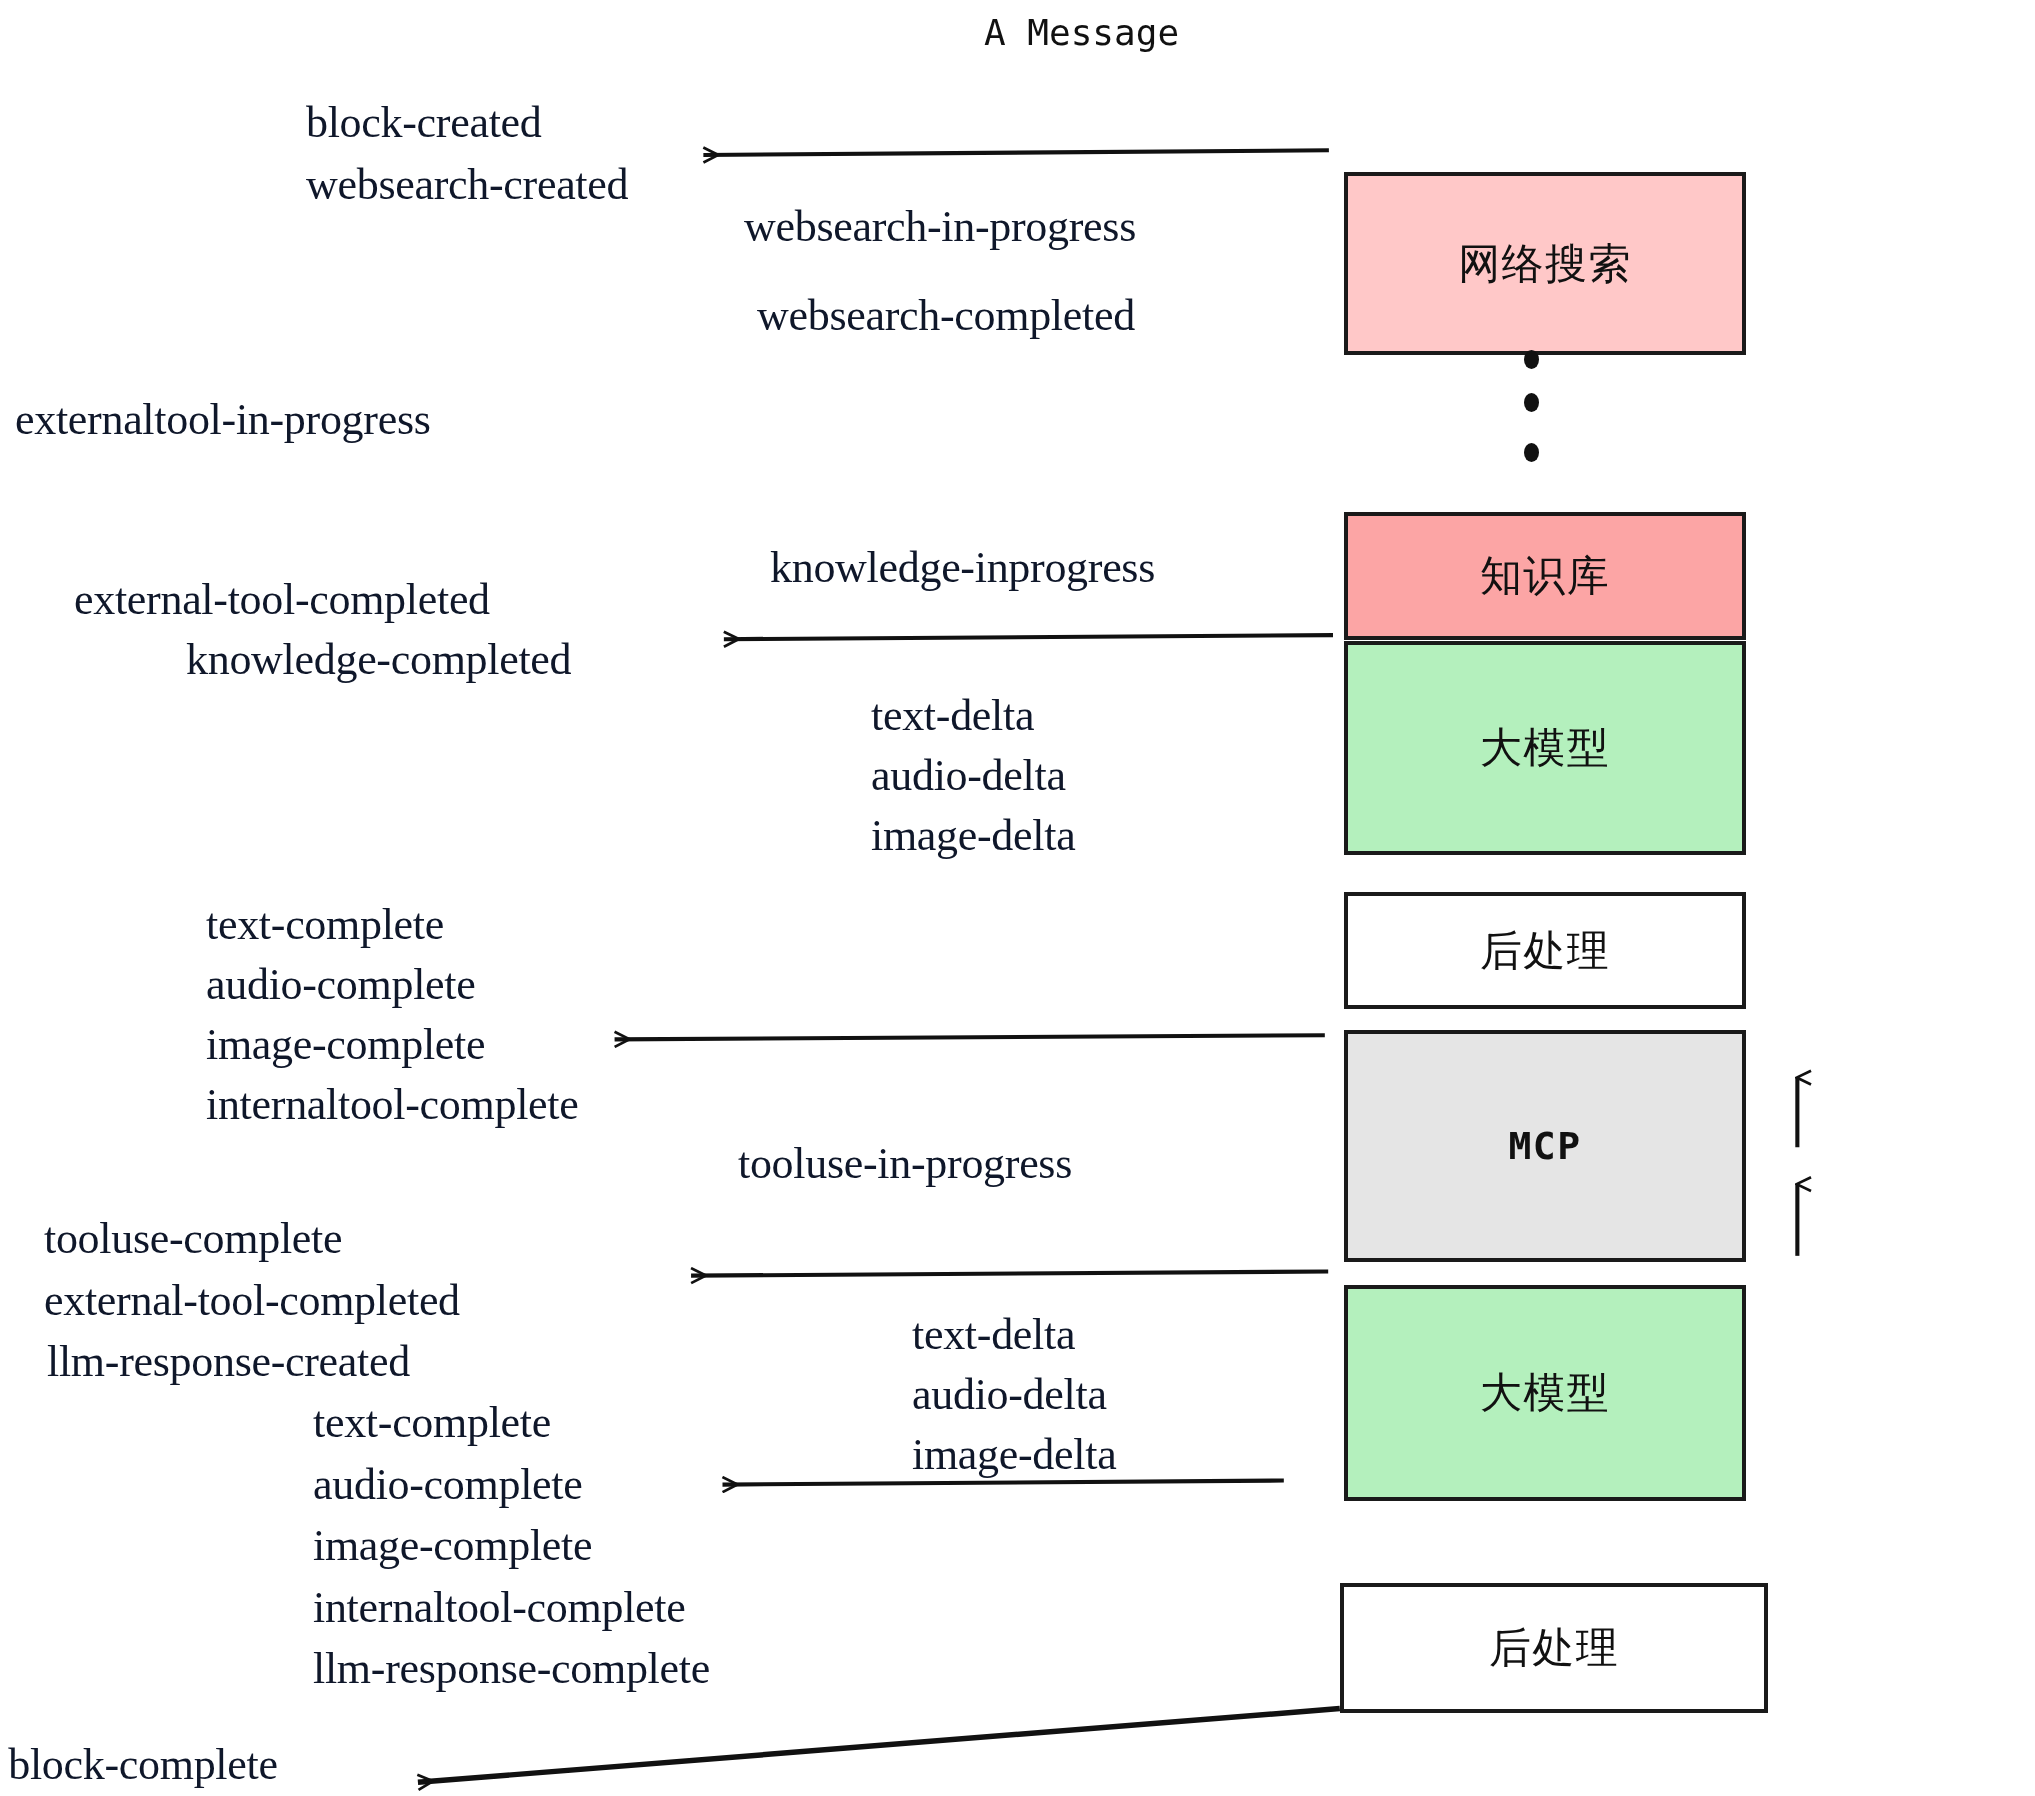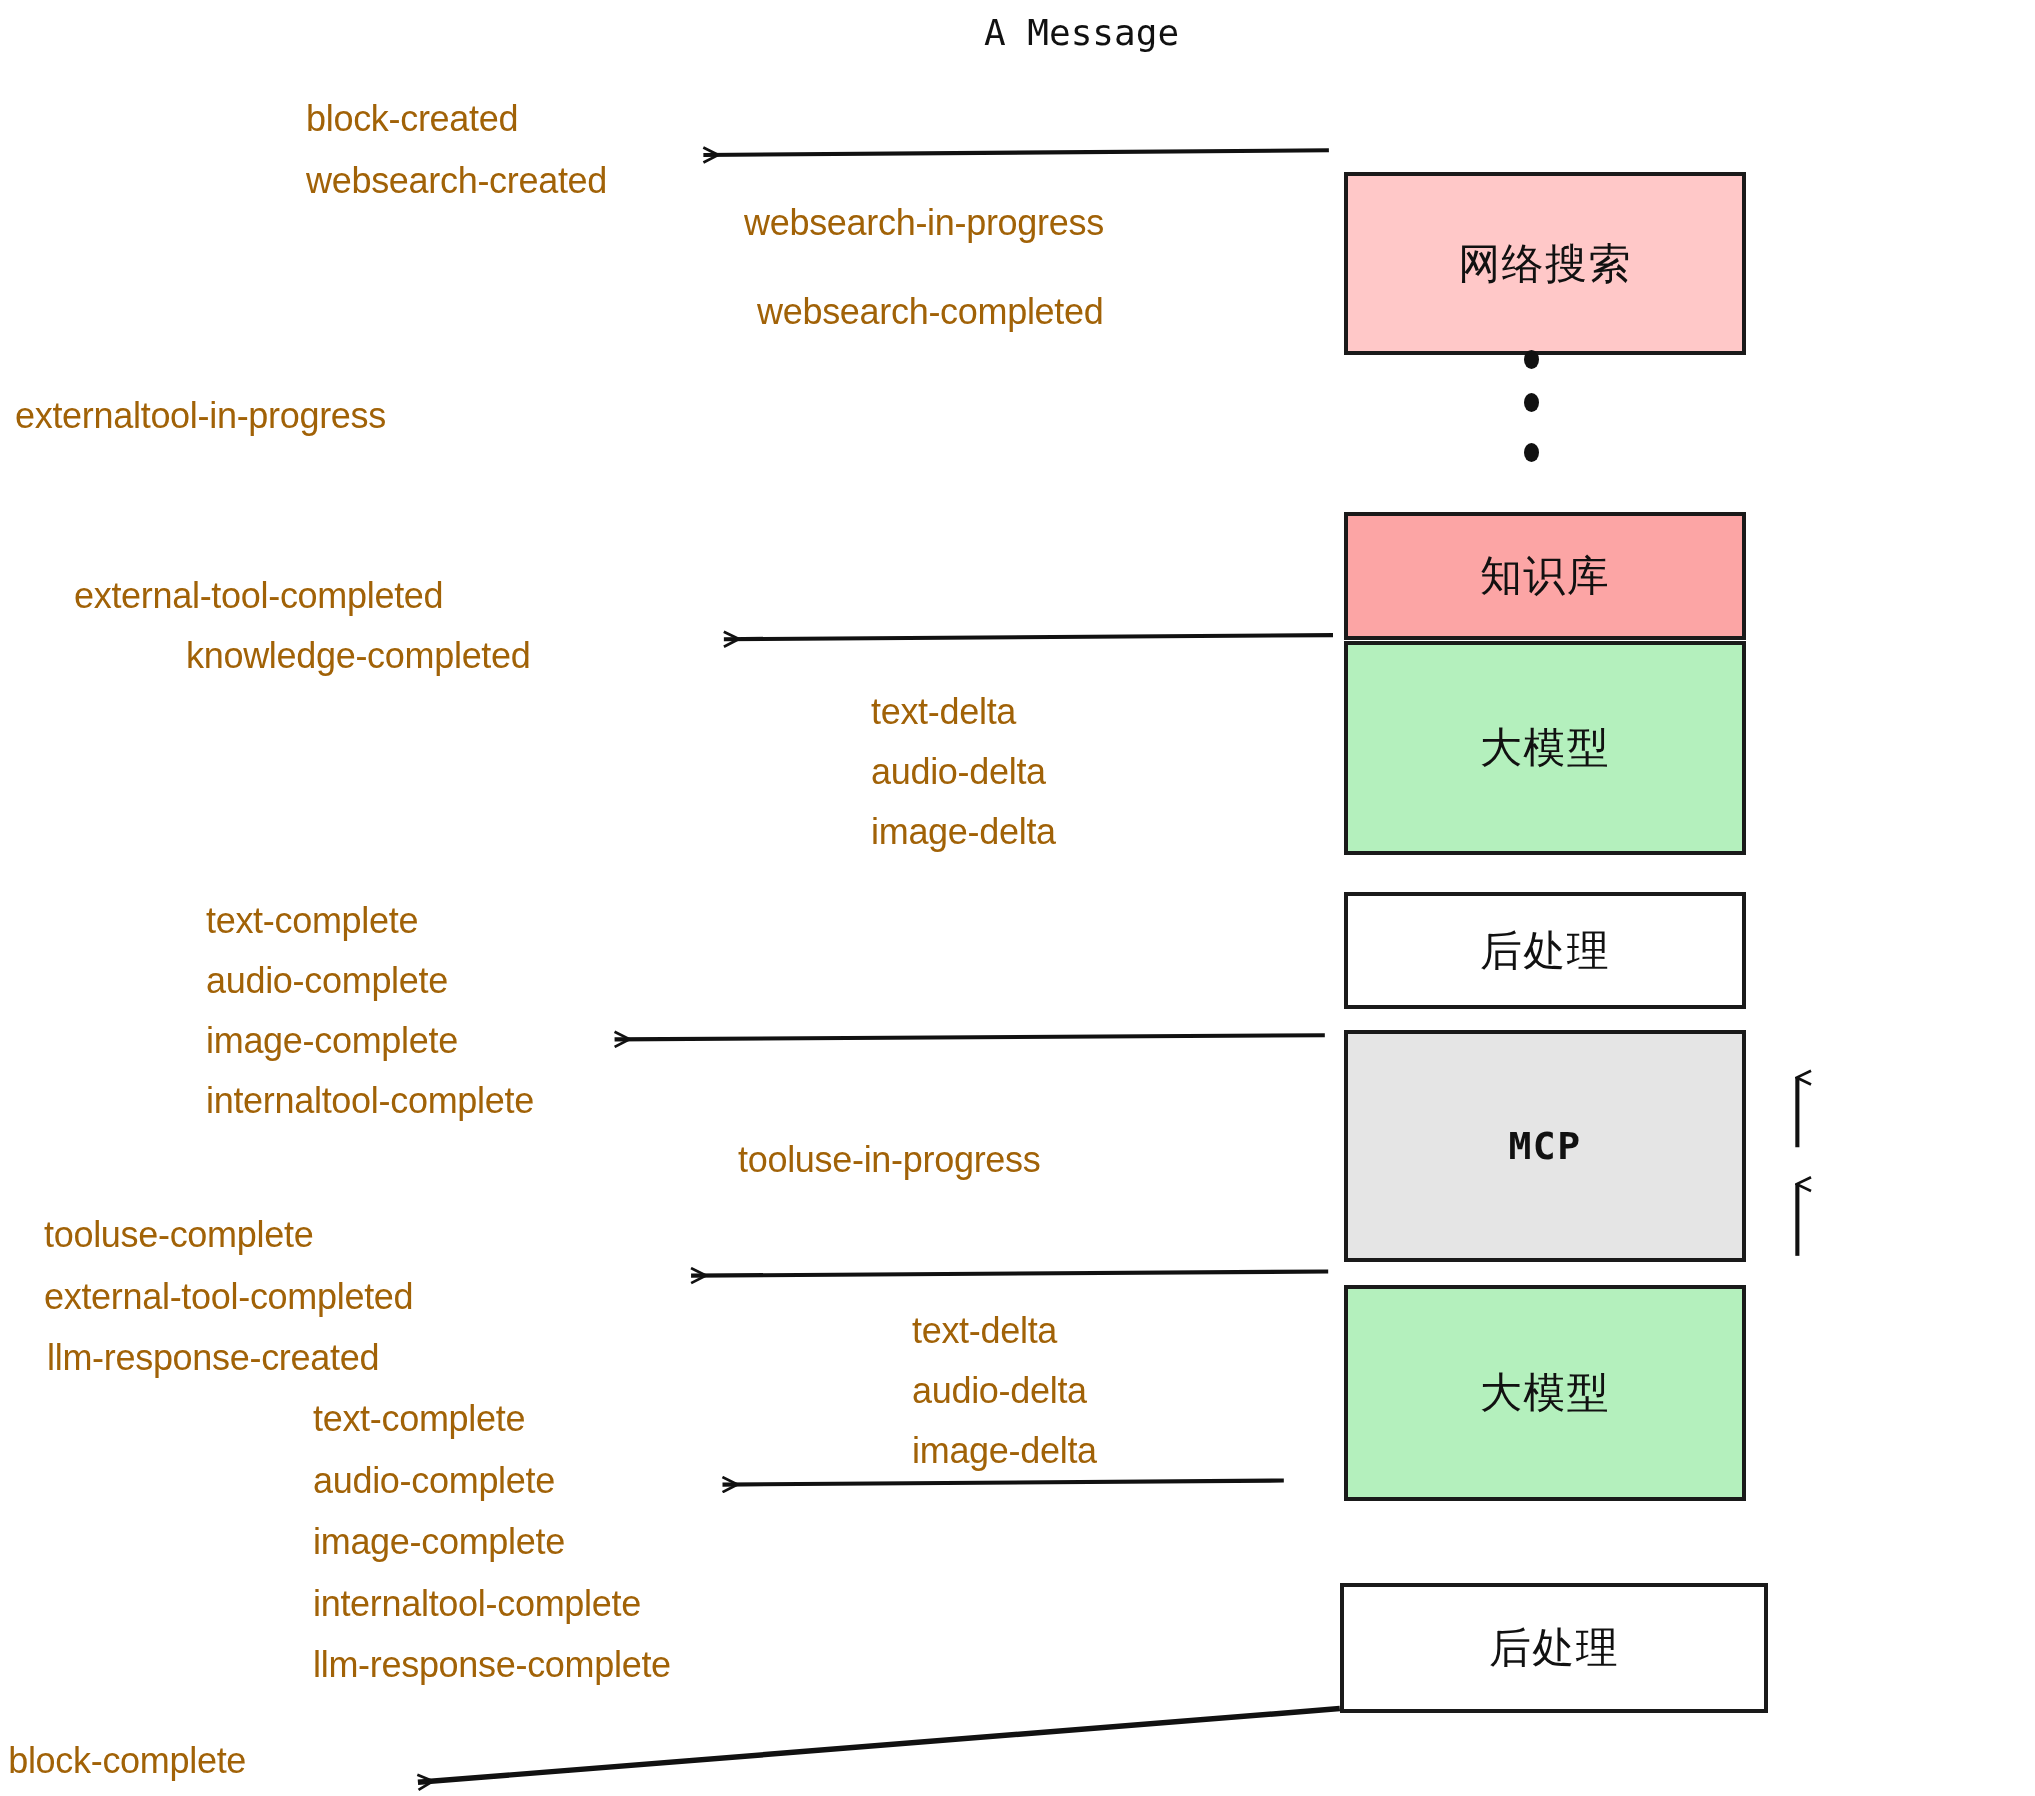--- a/index.html
+++ b/index.html
@@ -11,23 +11,23 @@
     position: relative;
     width: 1816px;
     height: 1796px;
     background: #ffffff;
     font-family: "DejaVu Sans Mono", monospace;
     overflow: hidden;
   }
   .lbl {
     position: absolute;
     white-space: nowrap;
-    color: #a16207;
-    font-family: Liberation Sans, sans-serif;
-    font-size: 36px;
+    color: #0f172a;
+    font-family: Liberation Serif, serif;
+    font-size: 44px;
     line-height: 1.0;
     letter-spacing: -0.3px;
   }
   .title {
     position: absolute;
     white-space: nowrap;
     color: #111111;
     font-family: "DejaVu Sans Mono", "Liberation Mono", monospace;
     font-size: 36px;
   }
@@ -147,20 +147,21 @@
   <div class="lbl" style="left:306px; top:101px;">block-created</div>
 
   <div class="lbl" style="left:306px; top:163px;">websearch-created</div>
 
   <div class="lbl" style="left:744px; top:205px;">websearch-in-progress</div>
 
   <div class="lbl" style="left:757px; top:294px;">websearch-completed</div>
 
   <div class="lbl" style="left:15px; top:398px;">externaltool-in-progress</div>
 
+  <div class="lbl" style="left:770px; top:546px;">knowledge-inprogress</div>
 
   <div class="lbl" style="left:74px; top:578px;">external-tool-completed</div>
 
   <div class="lbl" style="left:186px; top:638px;">knowledge-completed</div>
 
   <div class="lbl" style="left:871px; top:694px;">text-delta</div>
 
   <div class="lbl" style="left:871px; top:754px;">audio-delta</div>
 
   <div class="lbl" style="left:871px; top:814px;">image-delta</div>

